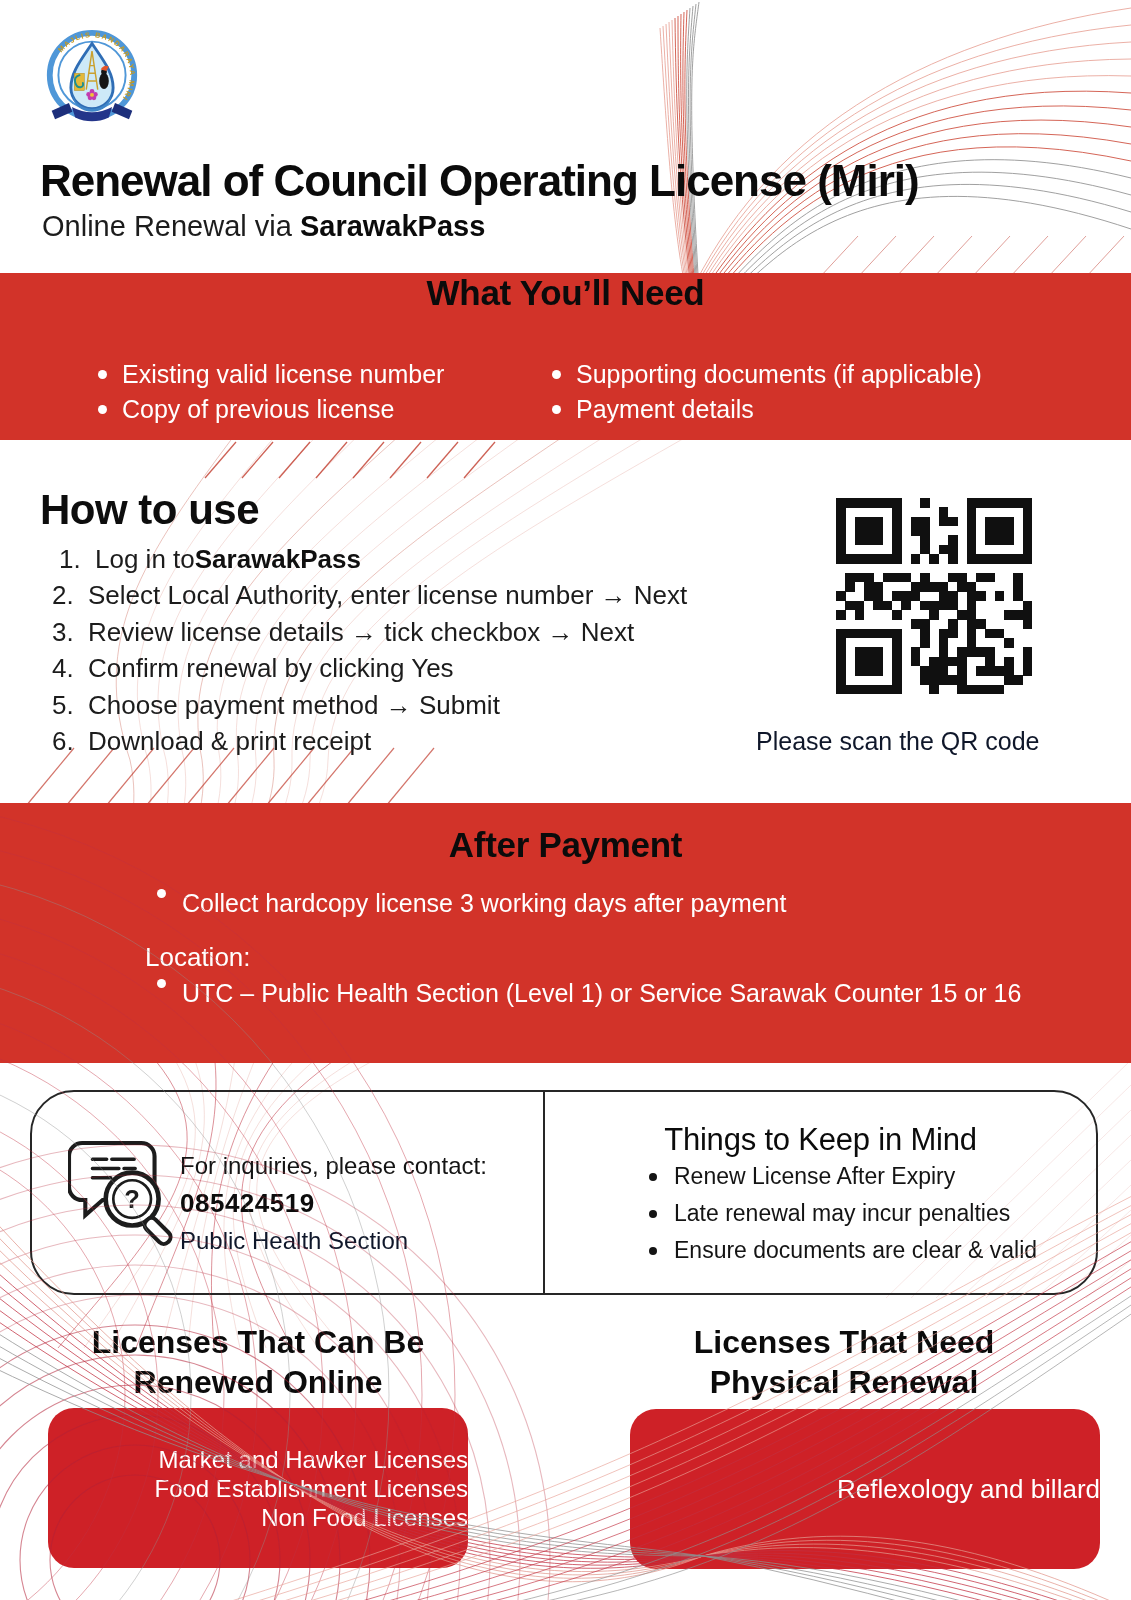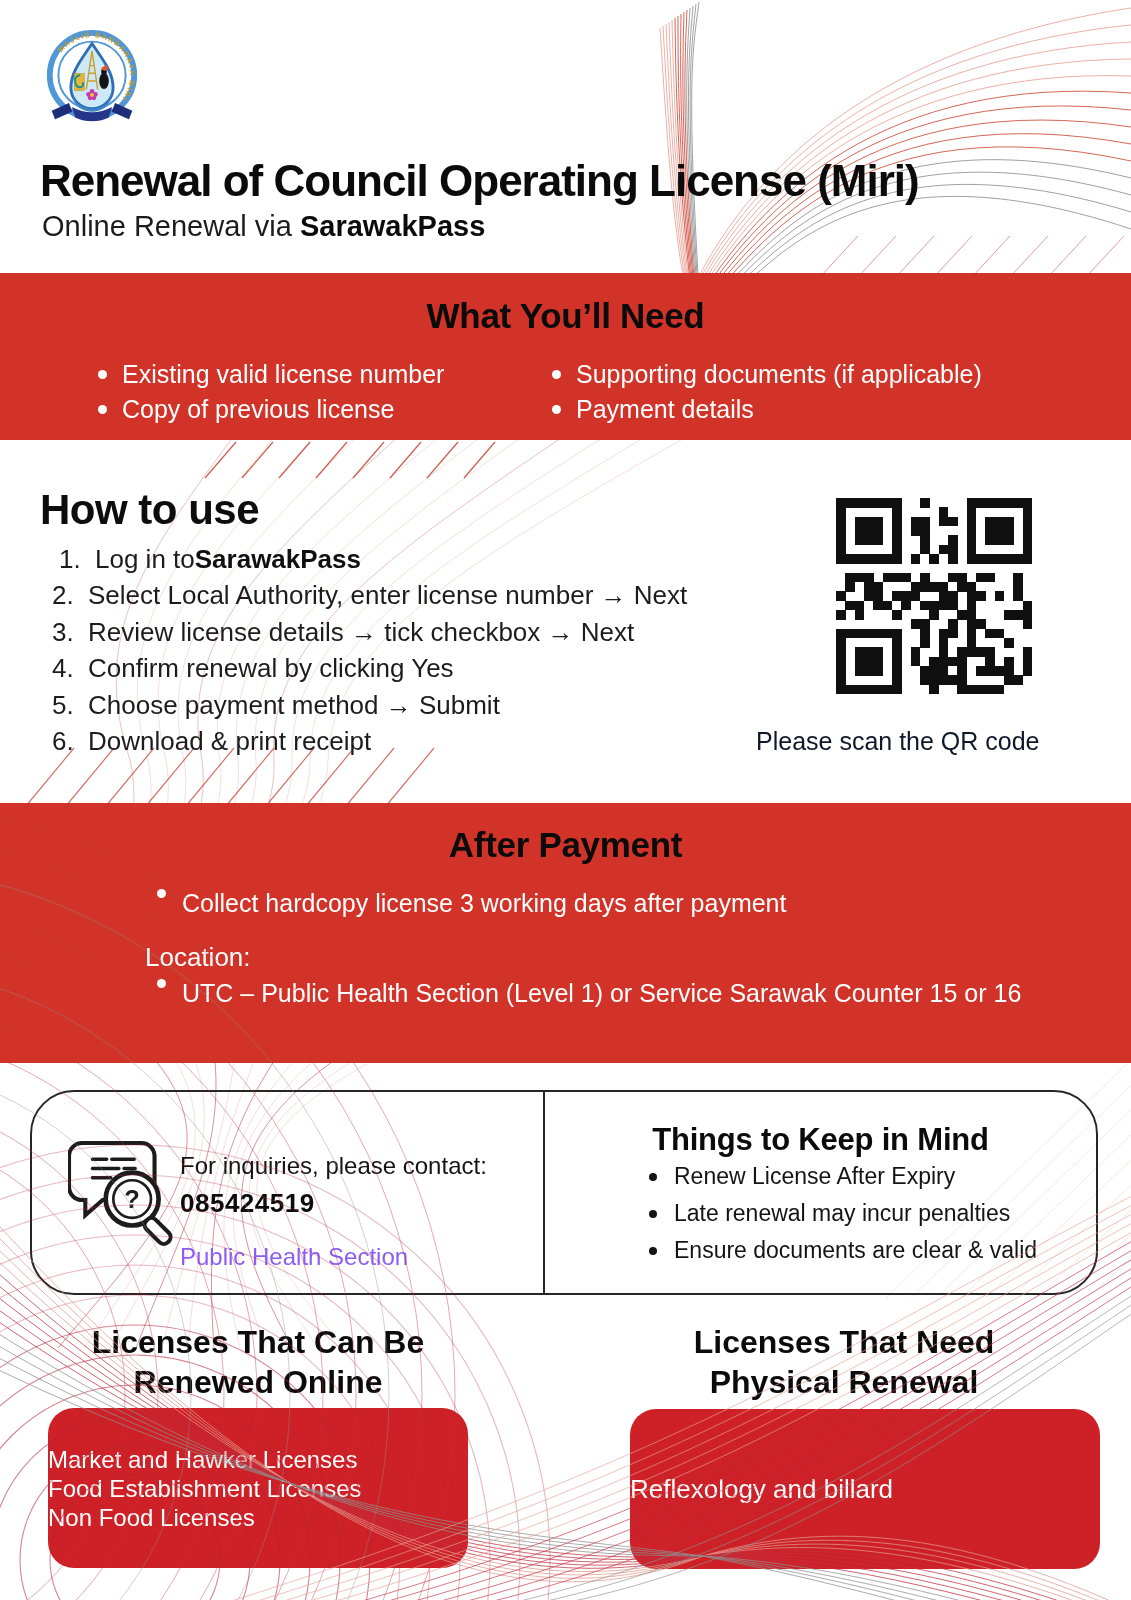--- a/index.html
+++ b/index.html
@@ -15,21 +15,21 @@
 
   .title{left:40px;top:156px;width:1080px;font-size:44px;font-weight:800;
          letter-spacing:-1px;color:#0b0b0b;z-index:2;white-space:nowrap}
   .subtitle{left:42px;top:210px;font-size:29px;color:#1c1c1c;z-index:2}
   .subtitle b{font-weight:800;color:#0b0b0b}
 
   .banner{left:0;width:1131px;background:#d23329;z-index:2}
   .banner1{top:273px;height:167px}
   .banner2{top:803px;height:260px}
   .banner h2{text-align:center;font-weight:800;font-size:35px;color:#0b0b0b;letter-spacing:-.3px}
-  .banner1 h2{padding-top:23px}
+  .banner1 h2{}
   .banner2 h2{padding-top:22px}
 
   ul.plain{list-style:none}
   .wyn-left{position:absolute;left:98px;top:84px}
   .wyn-right{position:absolute;left:552px;top:84px}
   li.brow{display:flex;align-items:center;height:35px;color:#fff;font-size:25px;white-space:nowrap}
   .dot{width:9px;height:9px;border-radius:50%;background:#fff;margin-right:15px;flex:none}
 
   .howto-title{left:40px;top:486px;font-size:42px;font-weight:800;letter-spacing:-.5px;z-index:2}
   .steps{left:52px;top:541px;z-index:2;list-style:none}
@@ -47,33 +47,33 @@
   .loc{position:absolute;left:145px;top:139px;color:#fff;font-size:26px}
   .row2{left:157px;top:176px}
 
   .infobox{left:30px;top:1090px;width:1068px;height:205px;border:2px solid #262626;
            border-radius:44px;z-index:2;background:transparent}
   .divider{position:absolute;left:511px;top:0;width:2px;height:100%;background:#262626}
   .inq-icon{position:absolute;left:36px;top:42px;width:112px;height:124px}
   .contact{position:absolute;left:148px;top:60px}
   .contact .c1{font-size:24px;color:#141414}
   .contact .phone{font-size:26px;font-weight:800;margin-top:8px;letter-spacing:.5px;color:#0c0c0c}
-  .contact .c2{font-size:24px;margin-top:24px;color:#8b5cf6}
+  .contact .c2{font-size:24px;margin-top:8px;color:#0f172a}
   .things{position:absolute;left:513px;top:0;right:0;height:100%}
-  .things h3{text-align:center;padding-top:30px;font-size:31px;font-weight:700;letter-spacing:-.2px;color:#0b0b0b}
+  .things h3{text-align:center;padding-top:30px;font-size:31px;font-weight:400;letter-spacing:-.2px;color:#0b0b0b}
   .things ul{list-style:none;margin-top:0;margin-left:104px}
   .things li{display:flex;align-items:center;font-size:23px;height:37px;color:#141414;white-space:nowrap}
   .things .dot{background:#141414;width:8px;height:8px;margin-right:17px}
 
   .colhead{position:absolute;text-align:center;font-size:32px;font-weight:800;line-height:40px;color:#0b0b0b;z-index:2}
   .colhead.lefth{left:58px;top:1322px;width:400px}
   .colhead.righth{left:638px;top:1322px;width:412px}
 
   .redbox{position:absolute;background:#ce2127;border-radius:26px;color:#fff;display:flex;
-          flex-direction:column;align-items:flex-start;justify-content:center;z-index:2;text-align:center}
+          flex-direction:column;align-items:flex-end;justify-content:center;z-index:2;text-align:center}
   .redbox.leftb{left:48px;top:1408px;width:420px;height:160px;font-size:24px;line-height:29px}
   .redbox.rightb{left:630px;top:1409px;width:470px;height:160px;font-size:26px}
 </style>
 </head>
 <body>
 
 <div class="page">
 
   <svg id="bg" class="layer" width="1131" height="1600" viewBox="0 0 1131 1600">
       <path d="M 1131 8 C 915 40 763 138 688 298 C 673 240 666 120 660 28" stroke="#e8a296" fill="none" stroke-opacity="0.85" stroke-width="1"></path>

